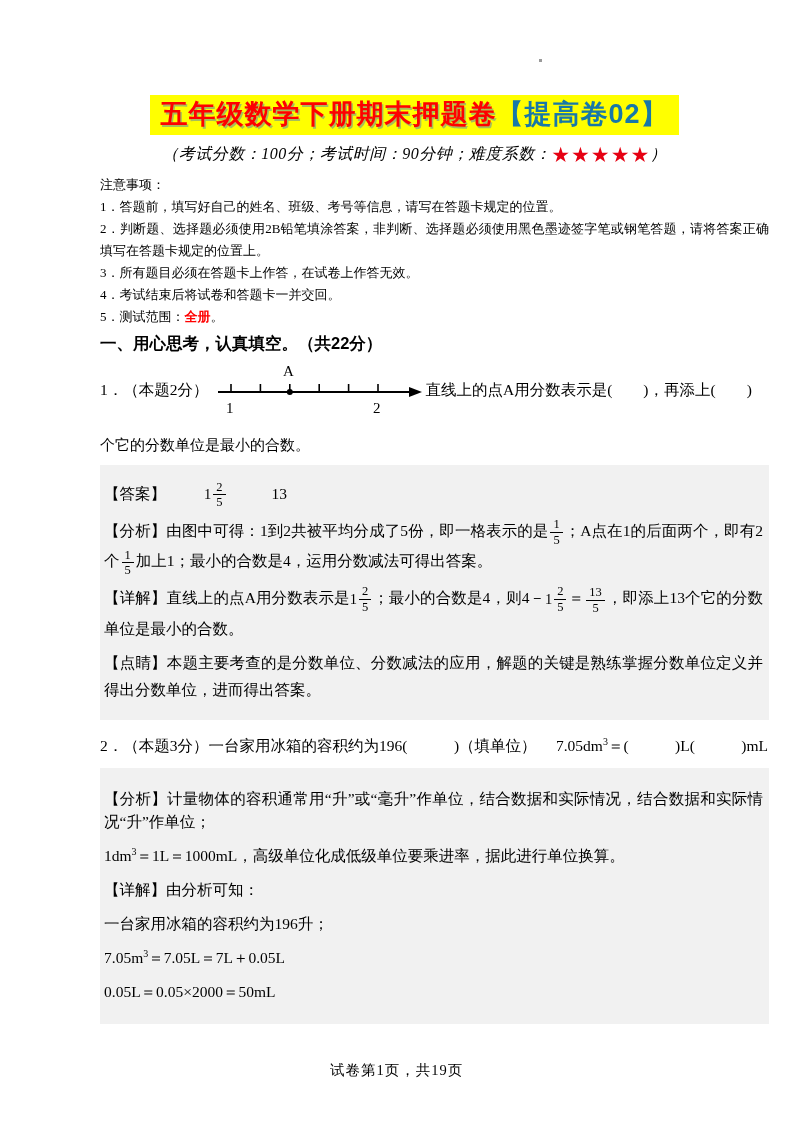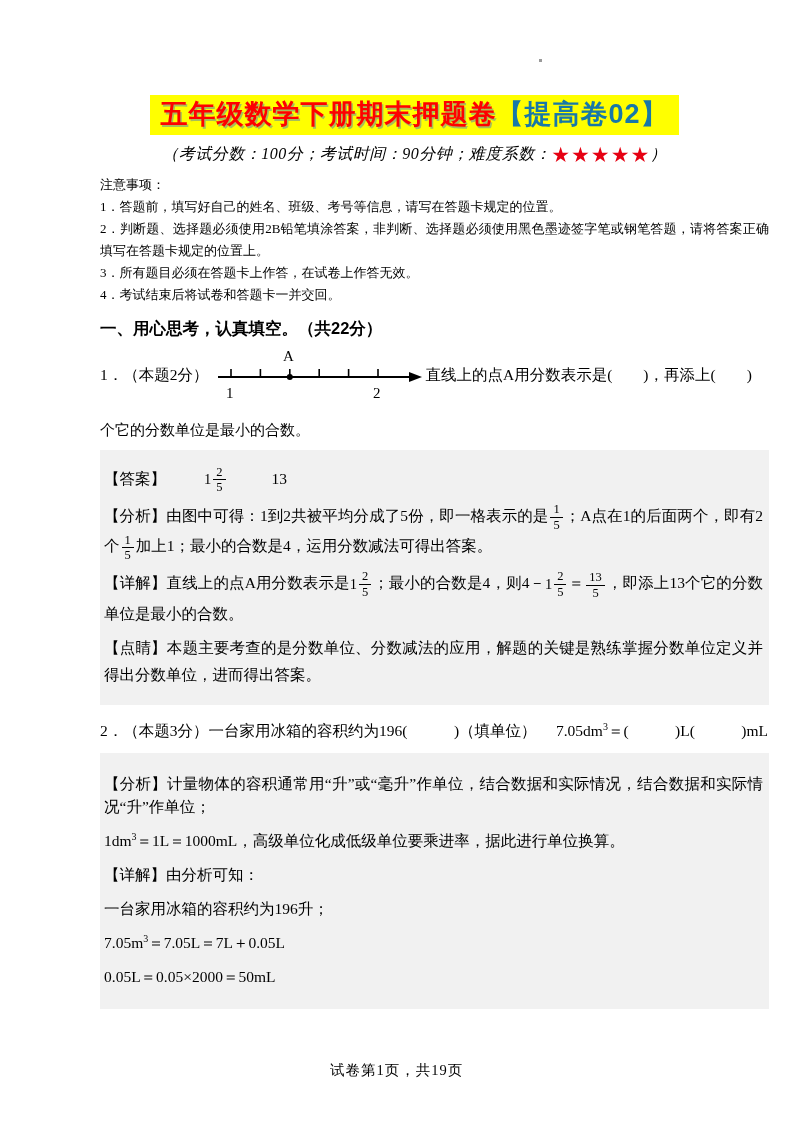--- a/index.html
+++ b/index.html
@@ -35,21 +35,21 @@
   .meta { margin-top: 9px; font-size: 16px; font-style: italic; letter-spacing: 0.5px; }
   .stars { color: var(--star-red, #E60012); font-size: 21px; font-style: normal; letter-spacing: 1px; vertical-align: -3px; line-height: 1; }
 
   
   .notices { margin-top: 8px; font-size: 13px; }
   .notices p { line-height: 22px; text-align: justify; }
   .red-bold { color: var(--scope-red, #FF0000); font-weight: bold; }
 
   .section-heading {
     font-family: "Liberation Sans", "DejaVu Sans", sans-serif;
-    font-weight: bold; font-size: 16.5px; line-height: 24px; margin-top: 10px;
+    font-weight: bold; font-size: 16.5px; line-height: 24px; margin-top: 3px;
   }
 
   
   .q1-row { display: flex; align-items: center; margin-top: 6px; font-size: 15.5px; }
   .q1-row .q-label { white-space: nowrap; }
   .numline { margin: 0 3px 0 6px; flex: 0 0 auto; }
   .nl-text { font-size: 15px; font-family: "Liberation Serif", serif; }
   .q1-row .q-text { white-space: nowrap; }
   .q1-cont { margin-top: 17px; font-size: 15px; }
 
@@ -103,20 +103,21 @@
   </header>
 
   <div class="content">
 
     <section class="notices">
       <p>注意事项：</p>
       <p>1．答题前，填写好自己的姓名、班级、考号等信息，请写在答题卡规定的位置。</p>
       <p>2．判断题、选择题必须使用2B铅笔填涂答案，非判断、选择题必须使用黑色墨迹签字笔或钢笔答题，请将答案正确填写在答题卡规定的位置上。</p>
       <p>3．所有题目必须在答题卡上作答，在试卷上作答无效。</p>
       <p>4．考试结束后将试卷和答题卡一并交回。</p>
+      <p><span>5．测试范围：</span><span class="red-bold">全册</span><span>。</span></p>
     </section>
 
     <h2 class="section-heading">一、用心思考，认真填空。（共22分）</h2>
 
     <div class="q1-row">
       <span class="q-label">1．（本题2分）</span>
       <svg class="numline" width="208" height="58" viewBox="0 0 208 58" xmlns="http://www.w3.org/2000/svg">
         <text class="nl-text" x="68" y="15">A</text>
         <line x1="3" y1="31" x2="197" y2="31" stroke="#000" stroke-width="2"></line>
         <polygon points="207,31 194,26 194,36" fill="#000"></polygon>

